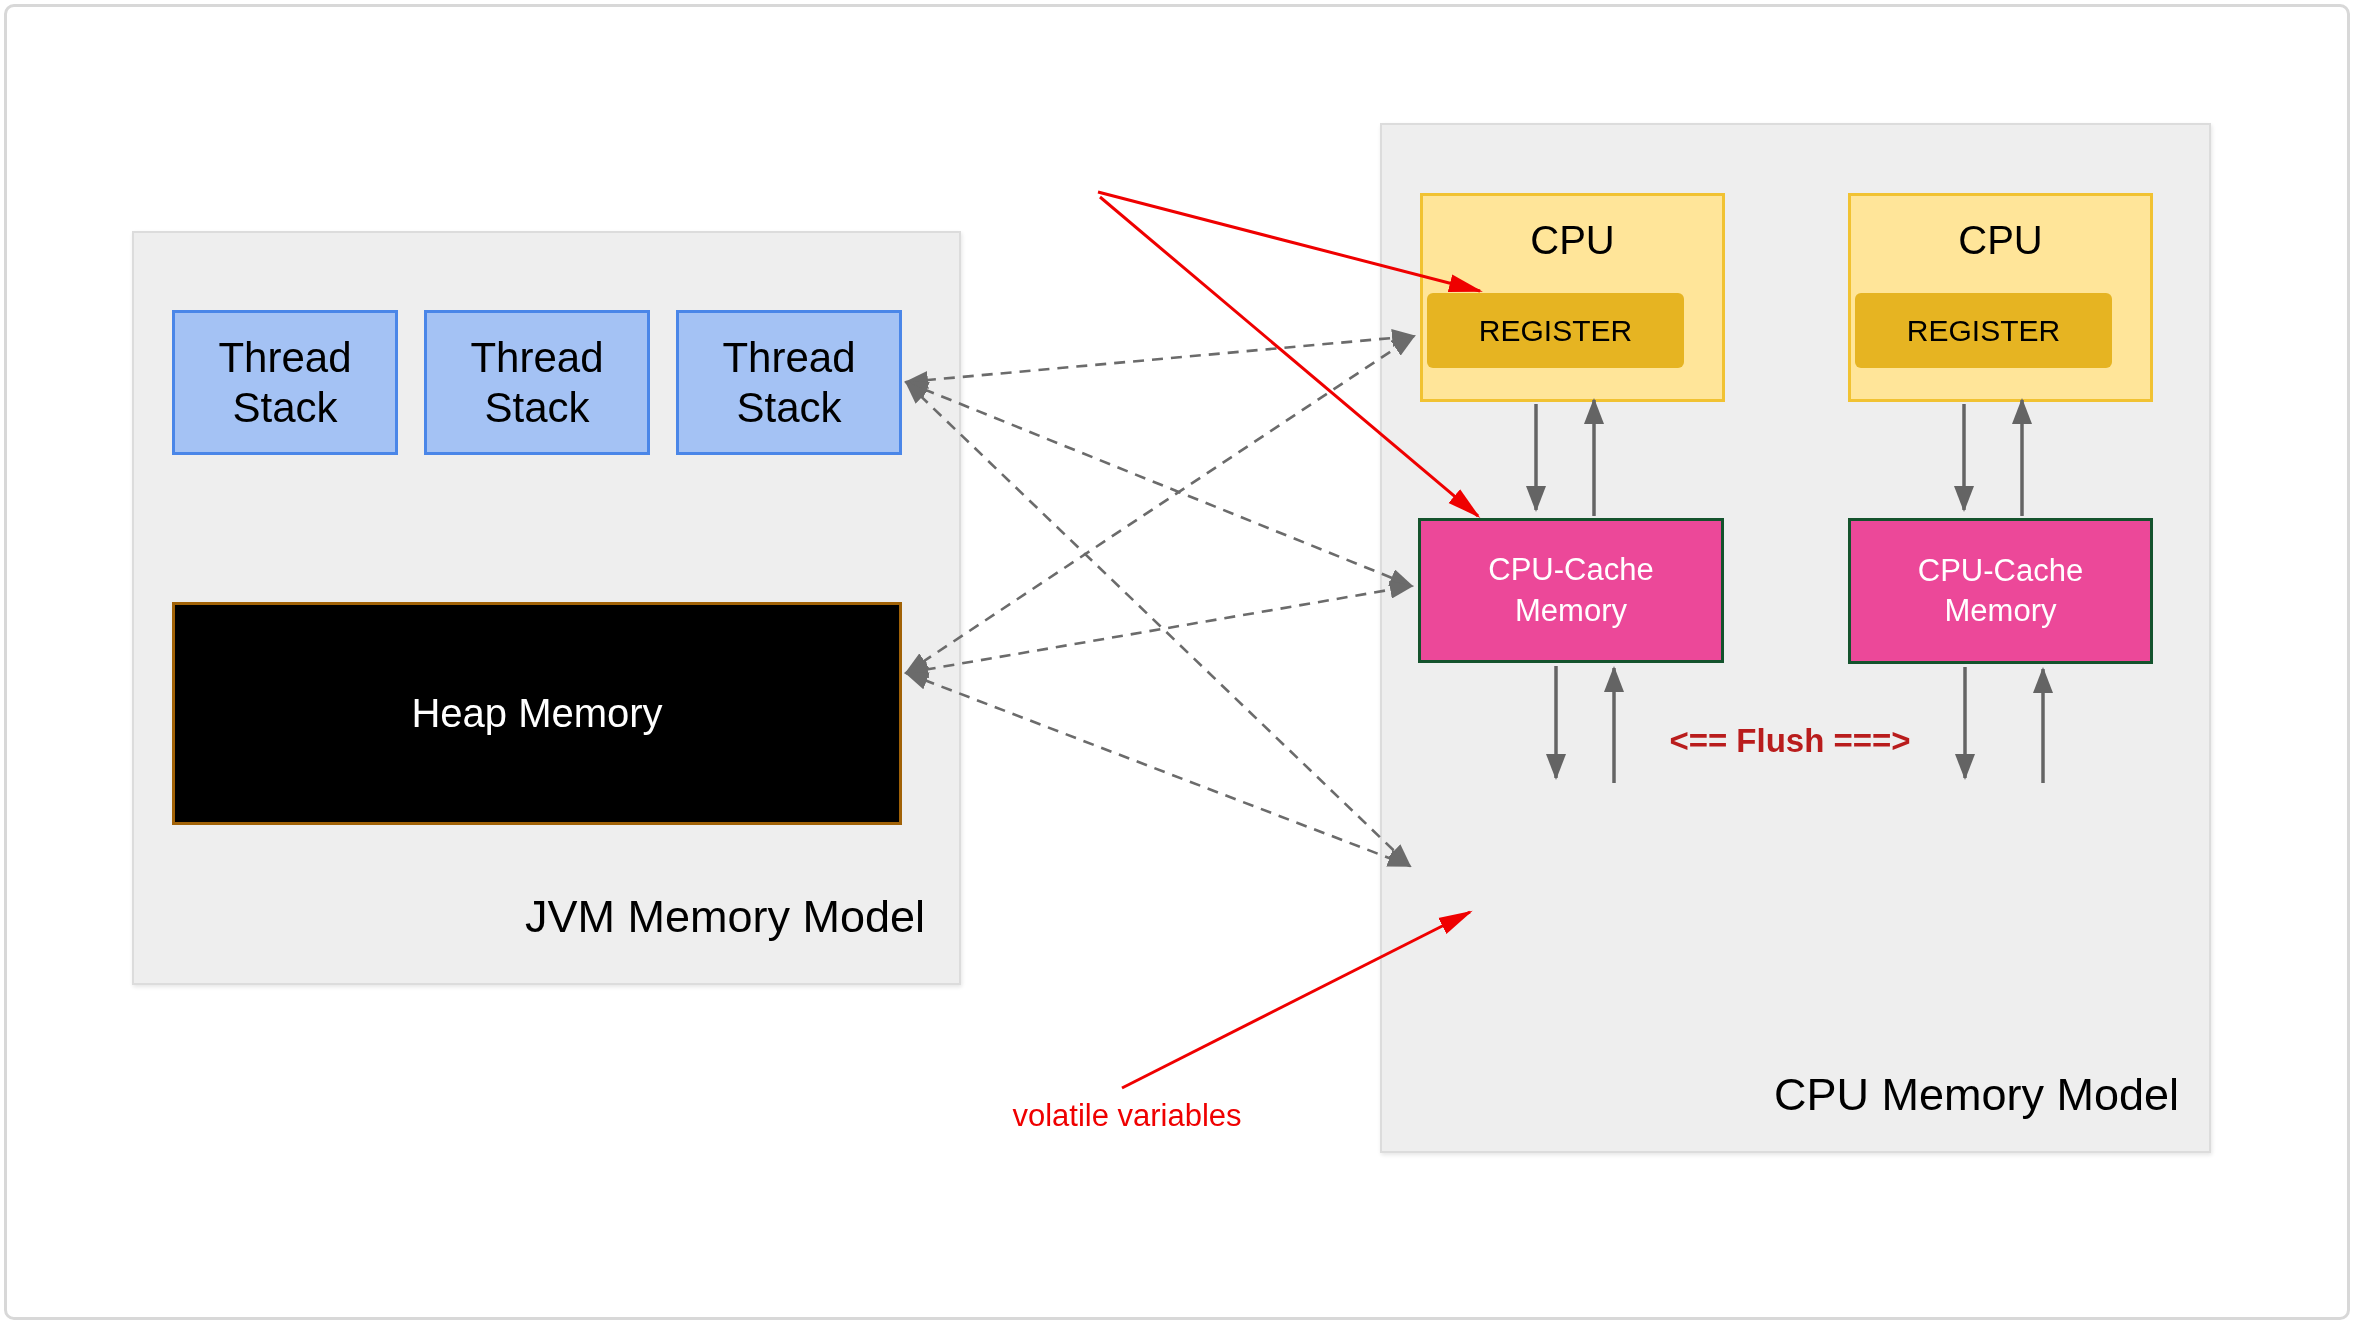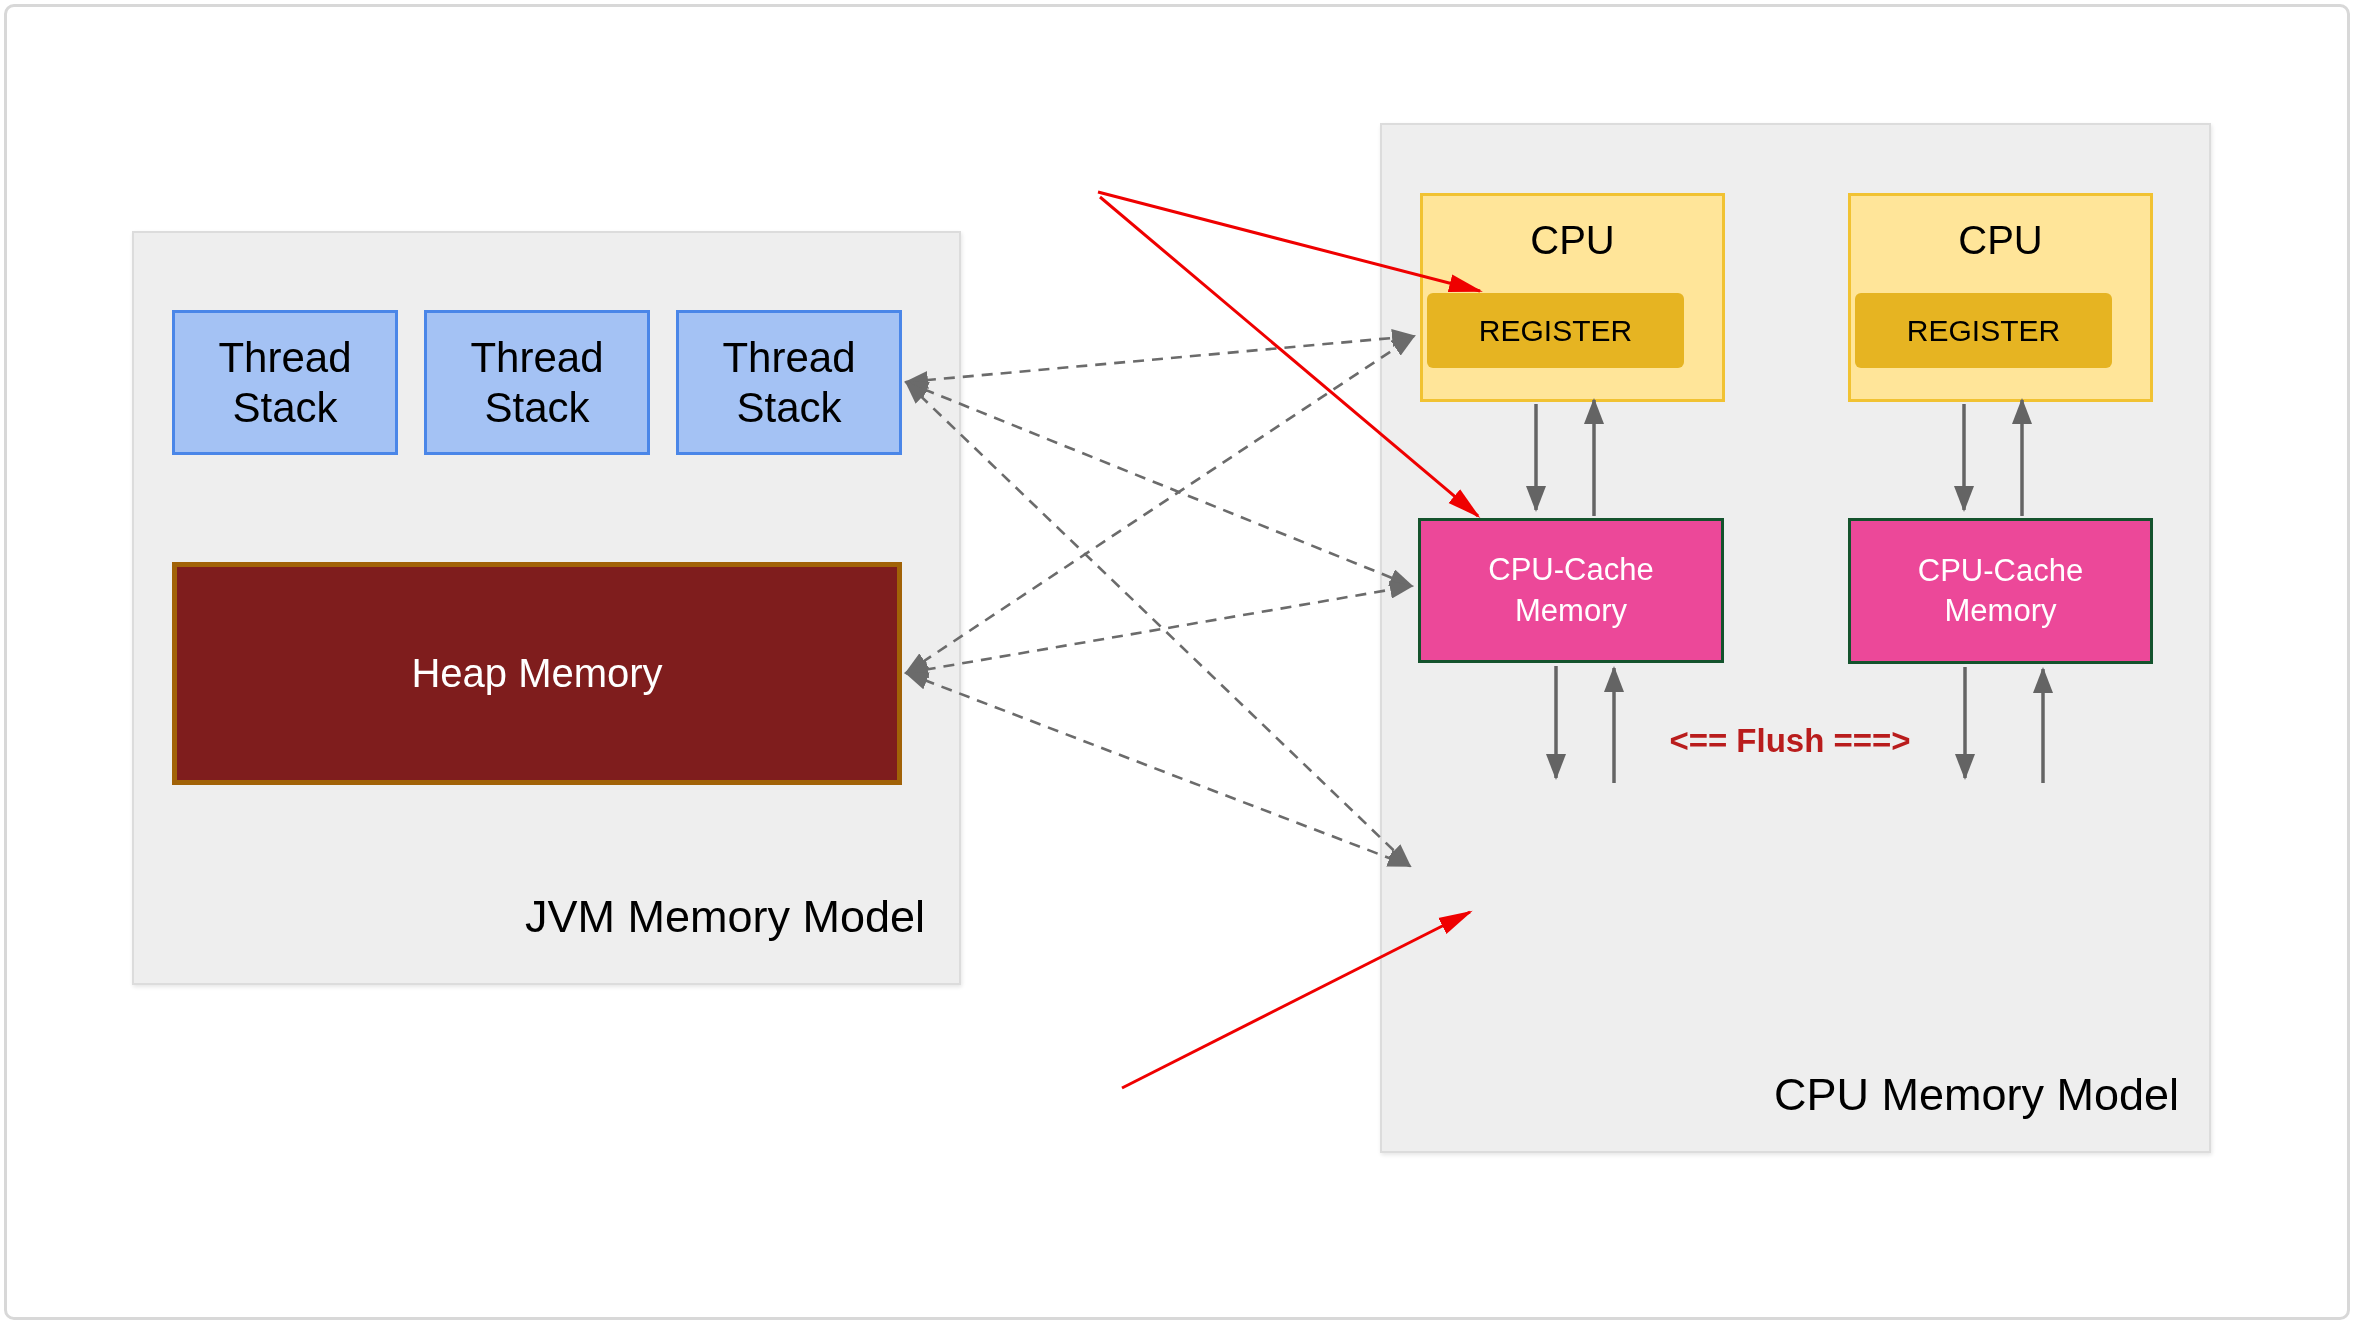--- a/index.html
+++ b/index.html
@@ -21,21 +21,21 @@
   .box{
     position:absolute;box-sizing:border-box;display:flex;
     align-items:center;justify-content:center;text-align:center;
   }
   .thread{
     background:#a4c2f4;border:3px solid #4a86e8;color:#000;
     font-size:42px;line-height:1.18;
   }
   .thread .lbl{width:170px;}
   .heap{
-    background:#7f1d1d;border:5px solid #a16207;color:#fff;font-size:40px;
+    background:#000000;border:3px solid #a16207;color:#fff;font-size:40px;margin-top:40px;
   }
   .cpu{
     background:#ffe599;border:3px solid #f1c232;color:#000;
     flex-direction:column;justify-content:flex-start;
   }
   .cpu-label{font-size:40px;margin-top:22px;}
   .register{
     position:absolute;left:4px;top:97px;width:257px;height:75px;
     background:#e6b422;border-radius:6px;display:flex;align-items:center;
     justify-content:center;font-size:30px;color:#000;
@@ -102,20 +102,23 @@
   </div>
 
   <div class="box cache" style="left:1418px;top:518px;width:306px;height:145px;">
     <span class="lbl">CPU-Cache Memory</span>
   </div>
   <div class="box cache" style="left:1848px;top:518px;width:305px;height:146px;">
     <span class="lbl">CPU-Cache Memory</span>
   </div>
 
 
+  <div class="red-note" style="left:952px;top:1096px;width:350px;">
+    <span class="lbl">volatile variables</span>
+  </div>
   <div class="flush-note" style="left:1640px;top:722px;width:300px;">&lt;== Flush ===&gt;</div>
 
   <svg class="wires" width="2354" height="1324" viewBox="0 0 2354 1324">
     <defs>
       <marker id="mdash" orient="auto-start-reverse" markerUnits="userSpaceOnUse" markerWidth="24" markerHeight="18" refX="22" refY="9">
         <path d="M0,0 L24,9 L0,18 z" fill="#6b6b6b"></path>
       </marker>
       <marker id="mgray" orient="auto" markerUnits="userSpaceOnUse" markerWidth="26" markerHeight="20" refX="24" refY="10">
         <path d="M0,0 L26,10 L0,20 z" fill="#646464"></path>
       </marker>

